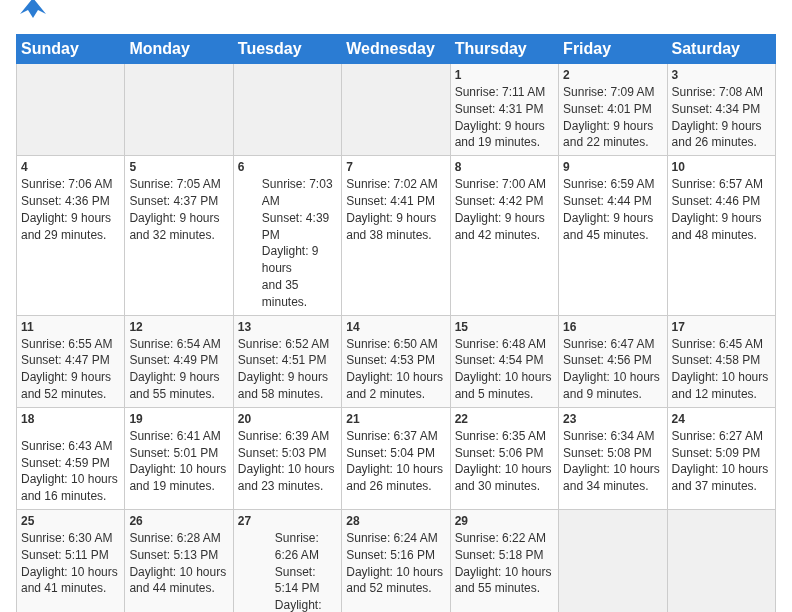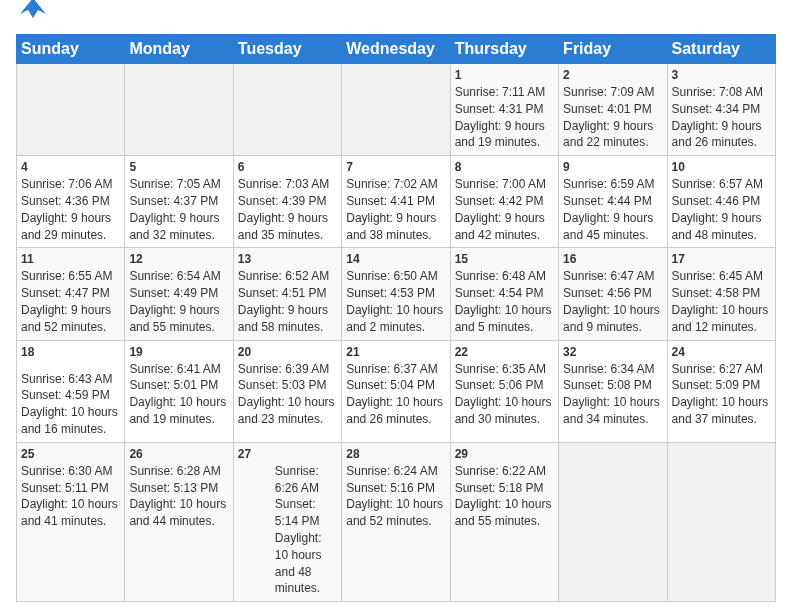--- a/index.html
+++ b/index.html
@@ -158,21 +158,21 @@
         </td>
         <td>
           <span class="day-number">5</span>
           <div class="day-info" style="white-space: pre-line;">Sunrise: 7:05 AM
 Sunset: 4:37 PM
 Daylight: 9 hours
 and 32 minutes.</div>
         </td>
         <td>
           <span class="day-number">6</span>
-          <div class="day-info" style="white-space: pre-line;">Sunrise: 7:03 AM
+          <div class="day-info" style="white-space: pre-line; margin-left: 24px;">Sunrise: 7:03 AM
 Sunset: 4:39 PM
 Daylight: 9 hours
 and 35 minutes.</div>
         </td>
         <td>
           <span class="day-number">7</span>
           <div class="day-info" style="white-space: pre-line;">Sunrise: 7:02 AM
 Sunset: 4:41 PM
 Daylight: 9 hours
 and 38 minutes.</div>
@@ -280,21 +280,21 @@
 and 26 minutes.</div>
         </td>
         <td>
           <span class="day-number">22</span>
           <div class="day-info" style="white-space: pre-line;">Sunrise: 6:35 AM
 Sunset: 5:06 PM
 Daylight: 10 hours
 and 30 minutes.</div>
         </td>
         <td>
-          <span class="day-number">32</span>
+          <span class="day-number">23</span>
           <div class="day-info" style="white-space: pre-line;">Sunrise: 6:34 AM
 Sunset: 5:08 PM
 Daylight: 10 hours
 and 34 minutes.</div>
         </td>
         <td>
           <span class="day-number">24</span>
           <div class="day-info" style="white-space: pre-line;">Sunrise: 6:27 AM
 Sunset: 5:09 PM
 Daylight: 10 hours

